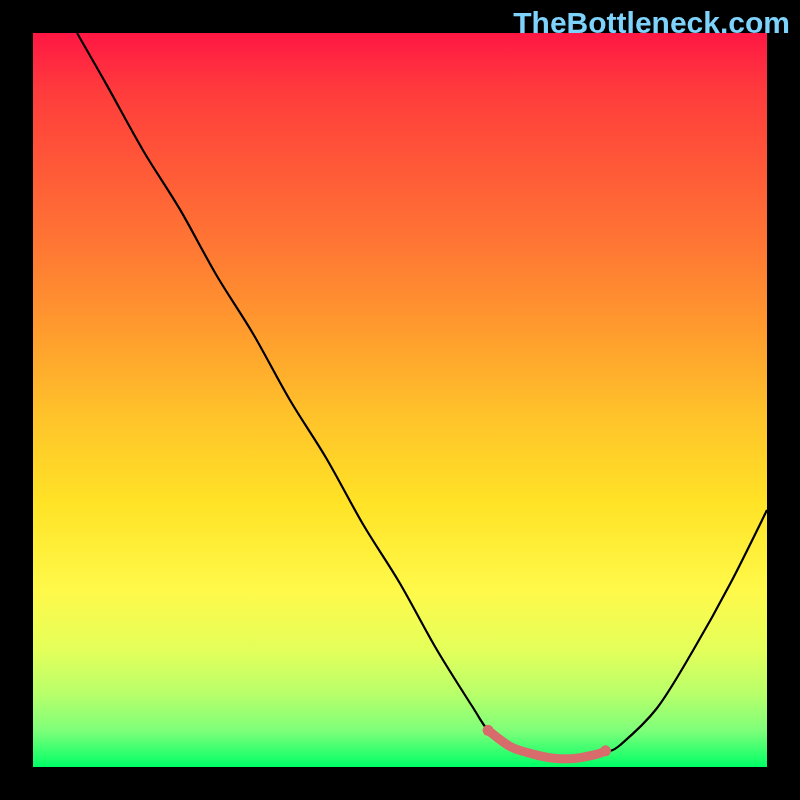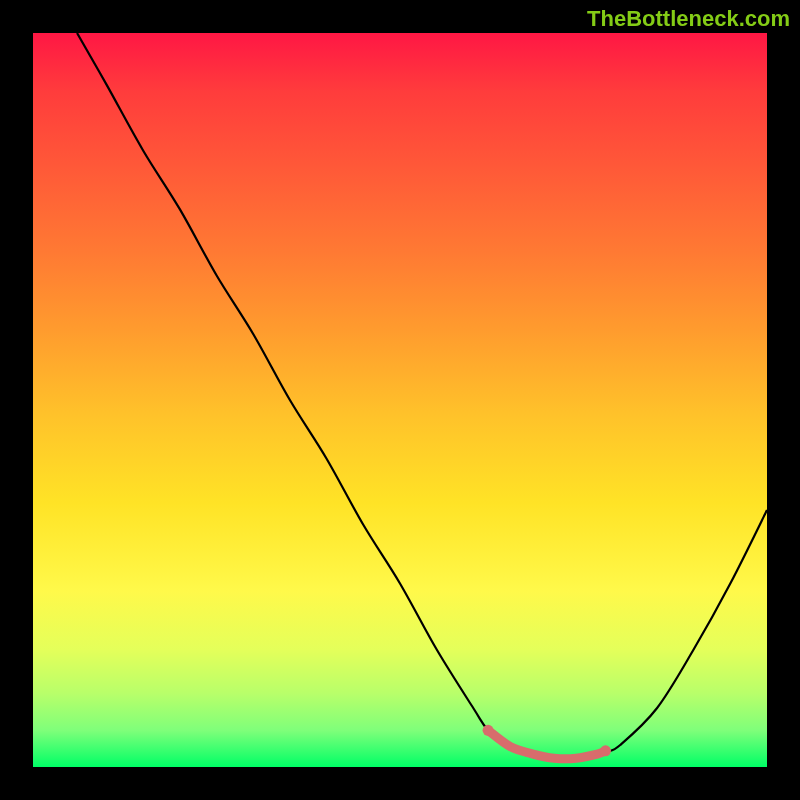--- a/index.html
+++ b/index.html
@@ -7,22 +7,22 @@
     width: 800px;
     height: 800px;
     background: #000;
     position: relative;
     font-family: Arial, sans-serif;
   }
   .watermark {
     position: absolute;
     top: 6px;
     right: 10px;
-    color: #84cc16;
-    font-size: 22px;
+    color: #7dd3fc;
+    font-size: 30px;
     font-weight: bold;
     z-index: 10;
   }
   .plot-area {
     position: absolute;
     left: 33px;
     top: 33px;
     width: 734px;
     height: 734px;
     overflow: hidden;

